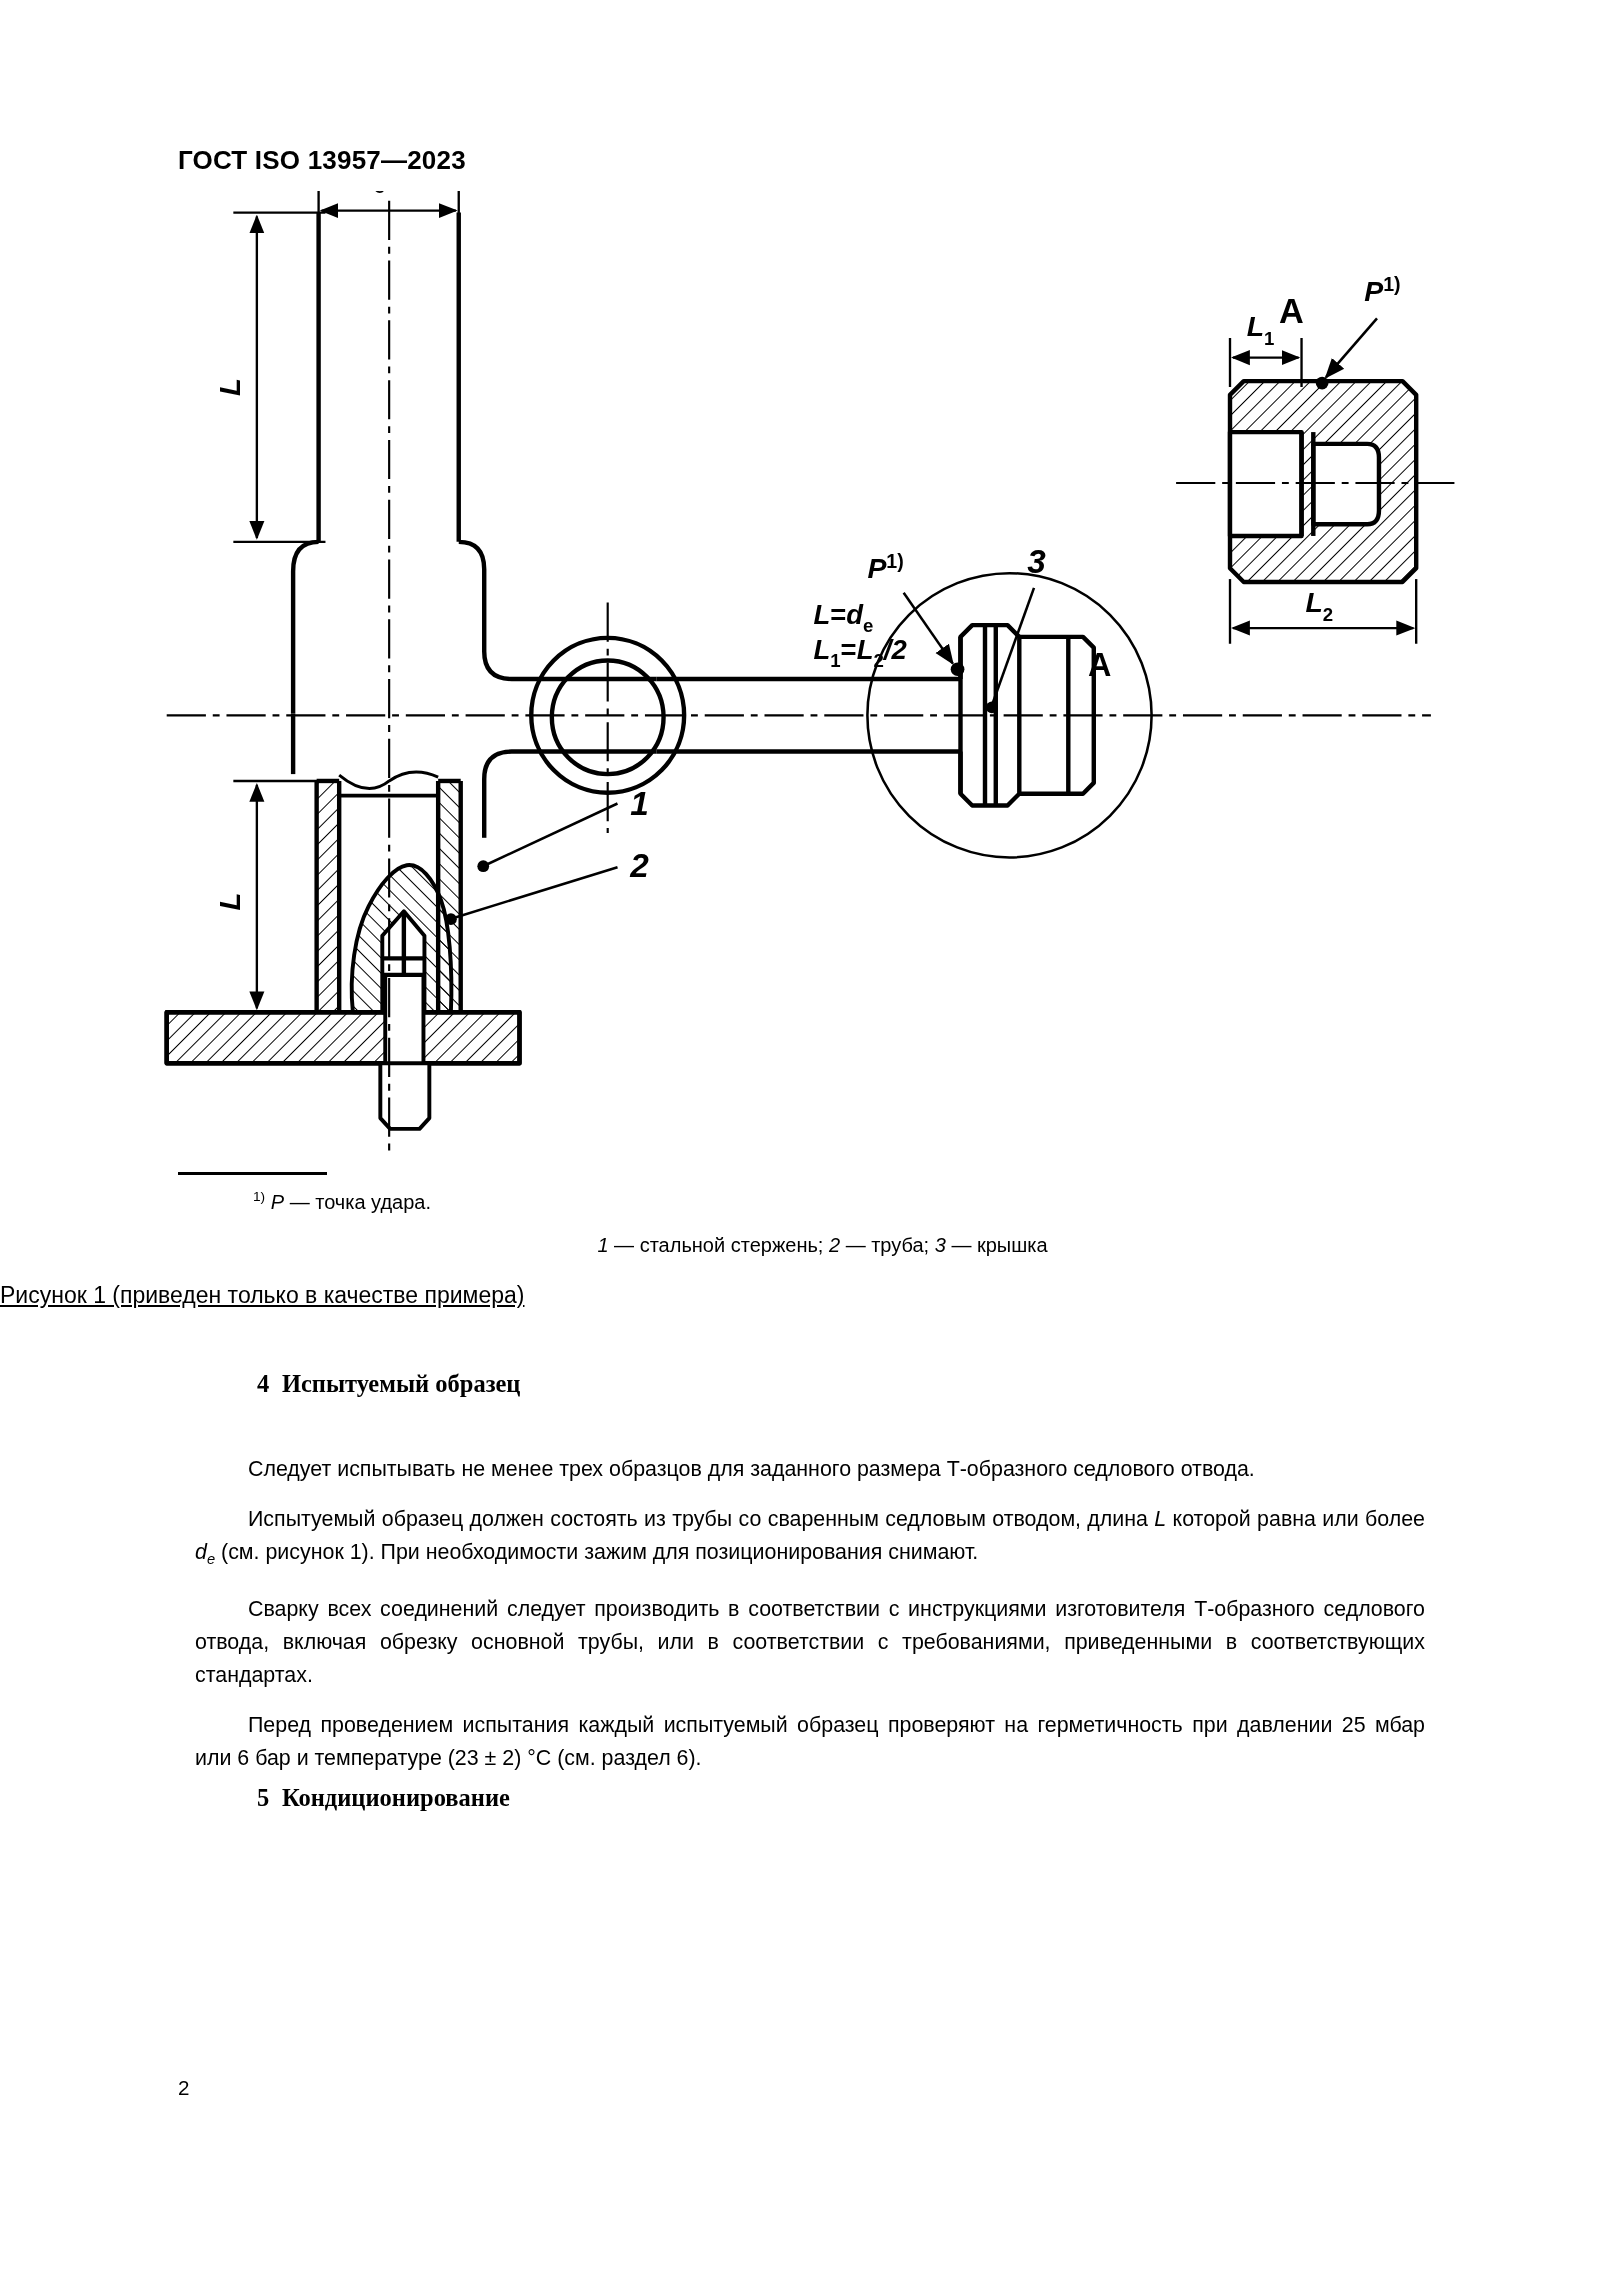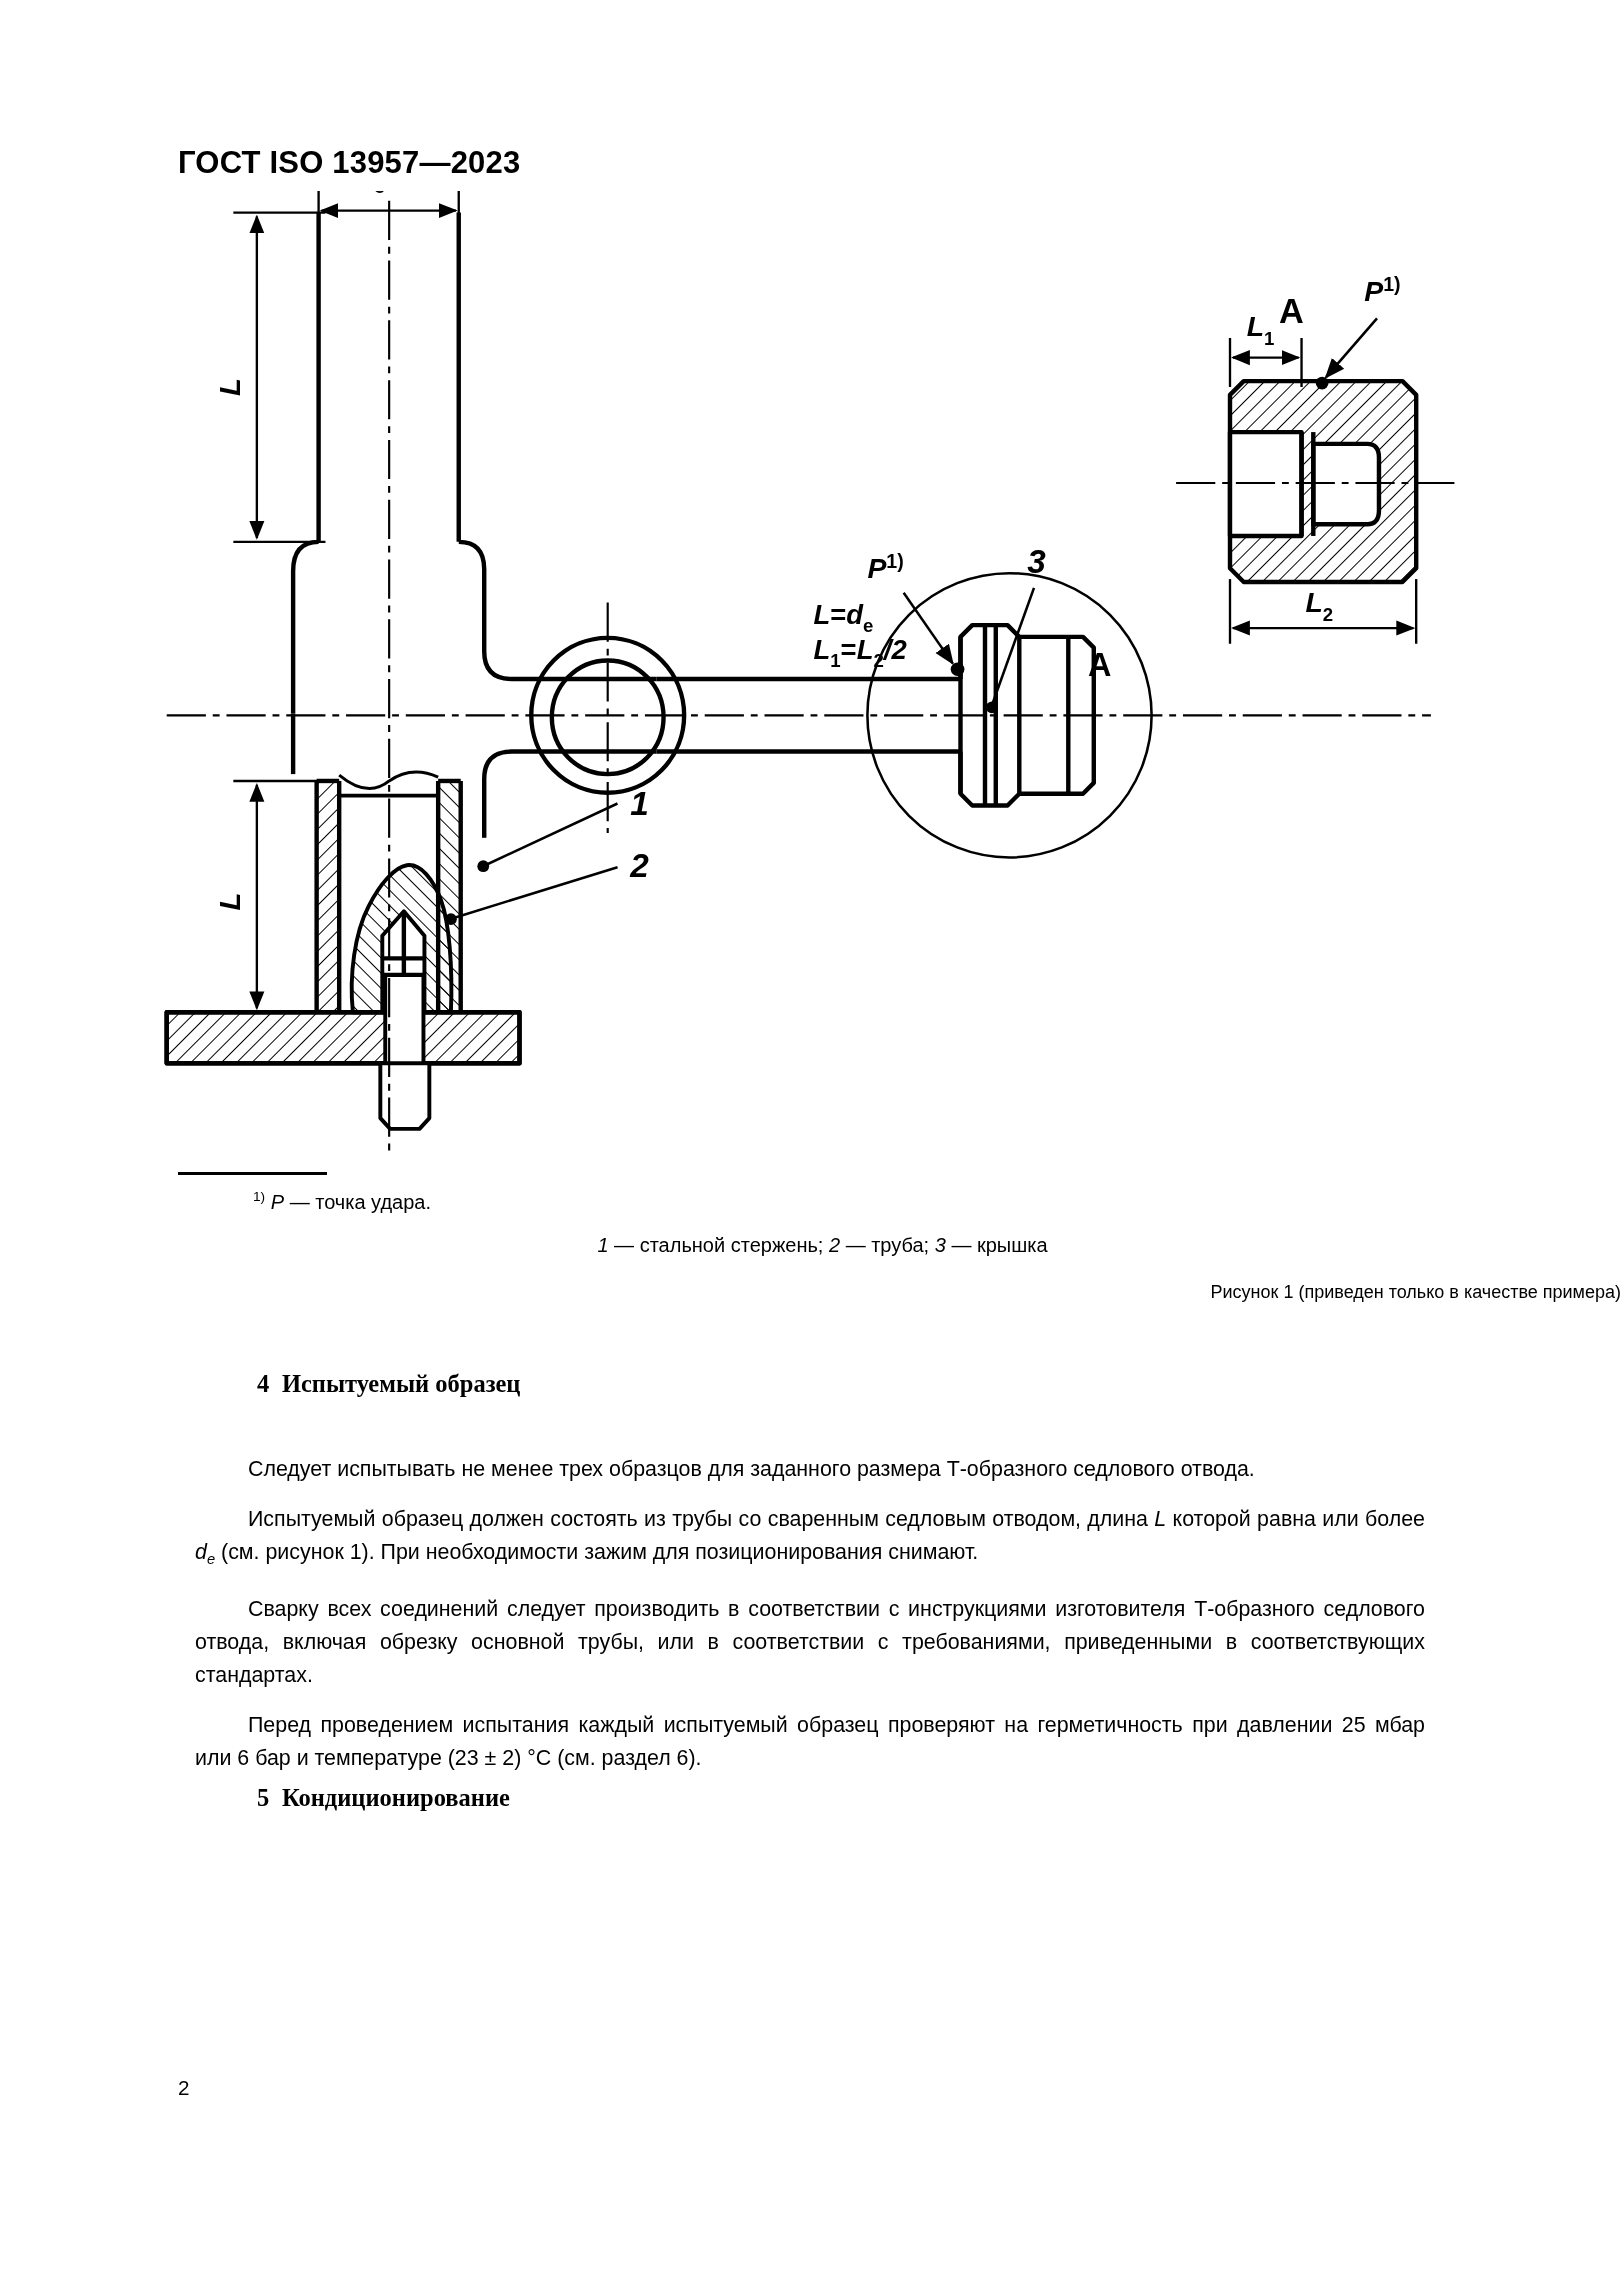--- a/index.html
+++ b/index.html
@@ -19,21 +19,21 @@
   .page {
     position: absolute;
     inset: 0;
   }
 
   
   .doc-header {
     position: absolute;
     left: 178px;
     top: 145px;
-    font-size: 31px;
+    font-size: 26px;
     font-weight: bold;
     letter-spacing: 0.2px;
     white-space: nowrap;
   }
 
   
   .figure-area {
     position: absolute;
     left: 147px;
     top: 191px;
@@ -79,22 +79,23 @@
     font-size: 20px;
     margin-left: 24px;
   }
   .fig-legend .ital { font-style: italic; }
 
   .fig-caption {
     position: absolute;
     left: 0;
     right: 0;
     top: 1282px;
-    text-align: right;
-    font-size: 18px;
+    text-align: left;
+    font-size: 23px;
+    text-decoration: underline;
   }
 
   
   .section-heading {
     position: absolute;
     font-size: 24.5px;
     font-weight: bold;
     white-space: nowrap;
     font-family: Liberation Serif, serif;
   }

